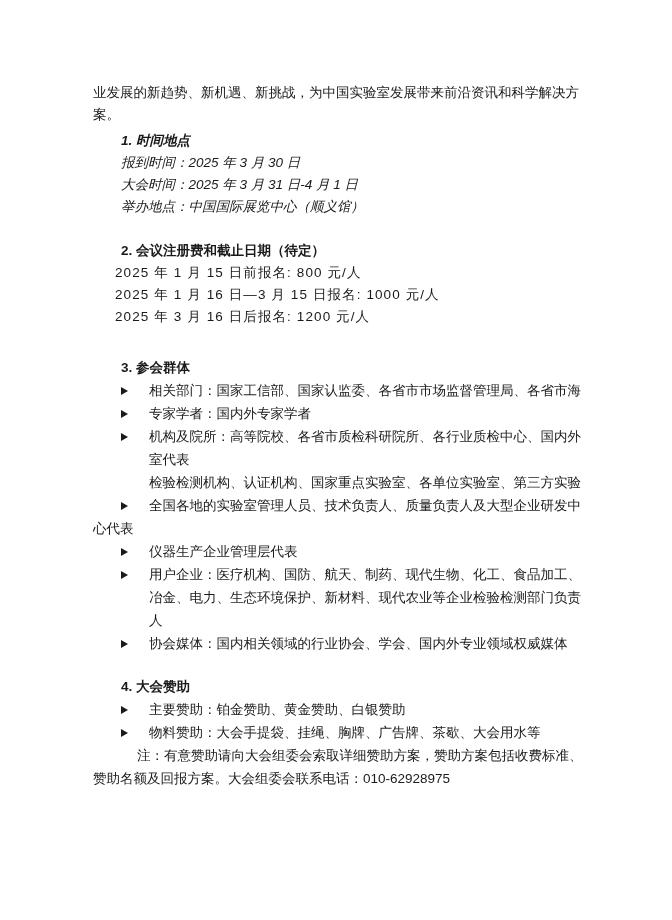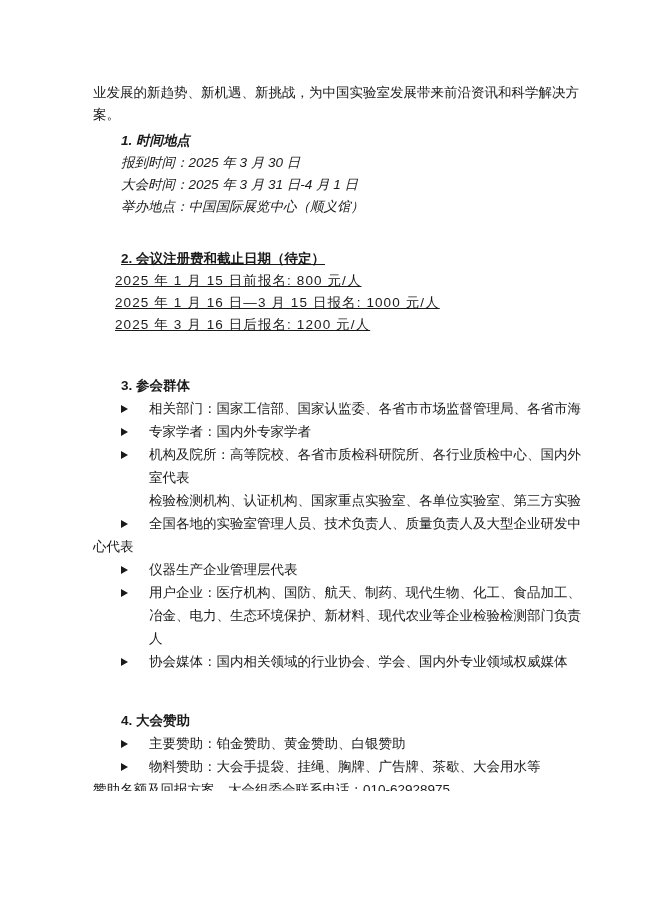--- a/index.html
+++ b/index.html
@@ -17,23 +17,23 @@
     font-size:13.5px;
     line-height:22px;
   }
   .ln { white-space:nowrap; }
   .i2 { padding-left:28px; }      
   .i15 { padding-left:22px; letter-spacing:1.1px; } 
   .i4 { padding-left:56px; }      
   .inote { padding-left:44px; }   
   .b { font-weight:700; }
   .sec1 { margin-top:4px;font-style:italic; }
-  .sec2 { margin-top:30px;text-decoration:underline; }
-  .sec3 { margin-top:38px; line-height:23px; }
-  .sec4 { margin-top:36px; line-height:23px; }
+  .sec2 { margin-top:22px; }
+  .sec3 { margin-top:28px; line-height:23px; }
+  .sec4 { margin-top:20px; line-height:23px; }
   .blt { display:inline-block; width:28px; }
   .tri {
     display:inline-block; width:0; height:0;
     border-left:7px solid #1a1a1a;
     border-top:4px solid transparent;
     border-bottom:4px solid transparent;
   }
 </style>
 </head>
 <body>
@@ -71,17 +71,18 @@
       <div class="ln i2"><span class="blt"><i class="tri"></i></span><span>用户企业：医疗机构、国防、航天、制药、现代生物、化工、食品加工、</span></div>
       <div class="ln i4">冶金、电力、生态环境保护、新材料、现代农业等企业检验检测部门负责</div>
       <div class="ln i4">人</div>
       <div class="ln i2"><span class="blt"><i class="tri"></i></span><span>协会媒体：国内相关领域的行业协会、学会、国内外专业领域权威媒体</span></div>
     </div>
 
     <div class="sec4">
       <div class="ln i2 b">4. 大会赞助</div>
       <div class="ln i2"><span class="blt"><i class="tri"></i></span><span>主要赞助：铂金赞助、黄金赞助、白银赞助</span></div>
       <div class="ln i2"><span class="blt"><i class="tri"></i></span><span>物料赞助：大会手提袋、挂绳、胸牌、广告牌、茶歇、大会用水等</span></div>
+      <div class="ln inote">注：有意赞助请向大会组委会索取详细赞助方案，赞助方案包括收费标准、</div>
       <div class="ln">赞助名额及回报方案。大会组委会联系电话：010-62928975</div>
     </div>
 
   </div>
 </div>
 
 </body></html>

